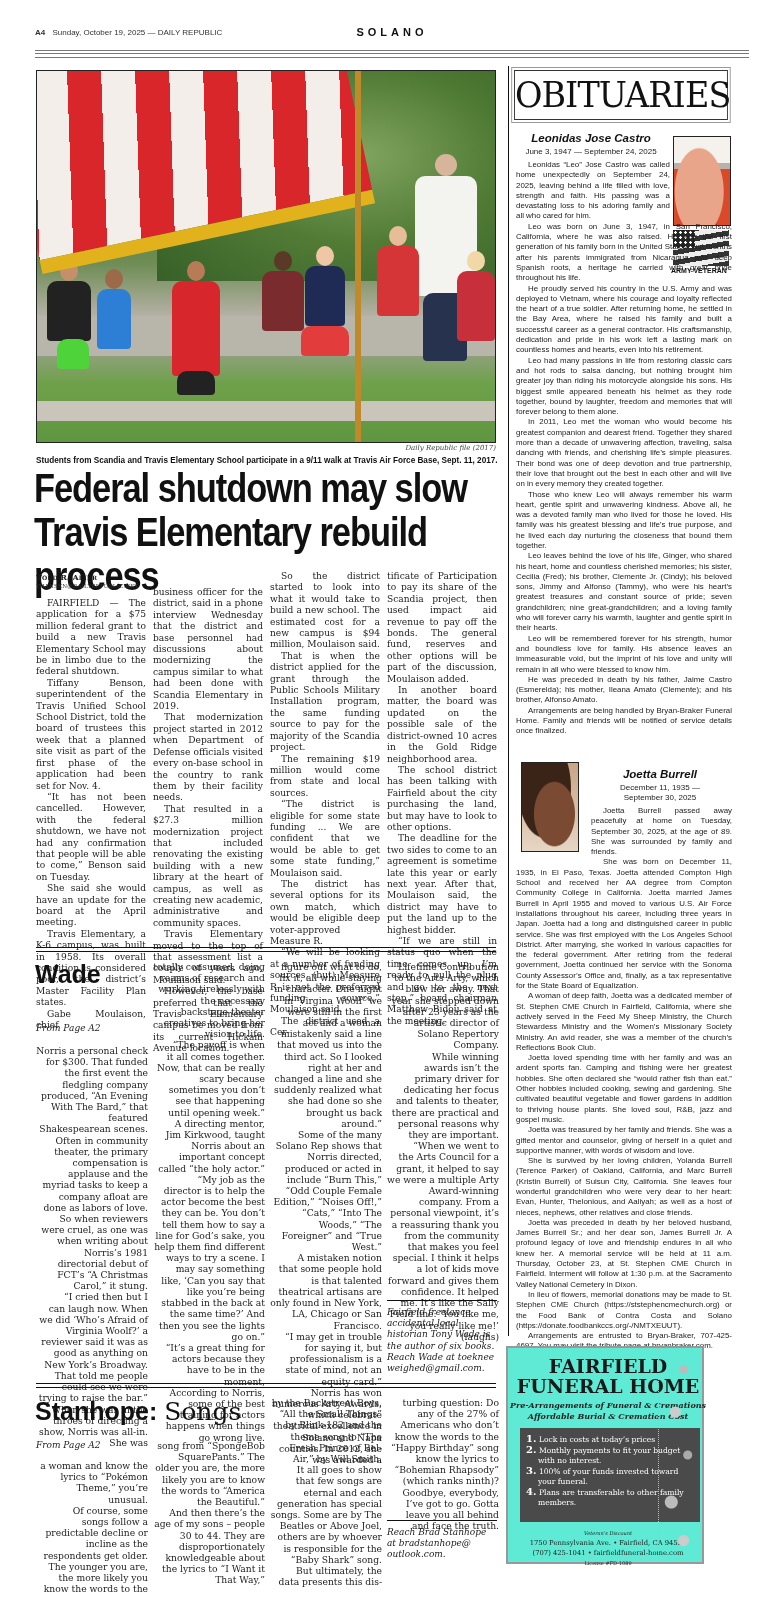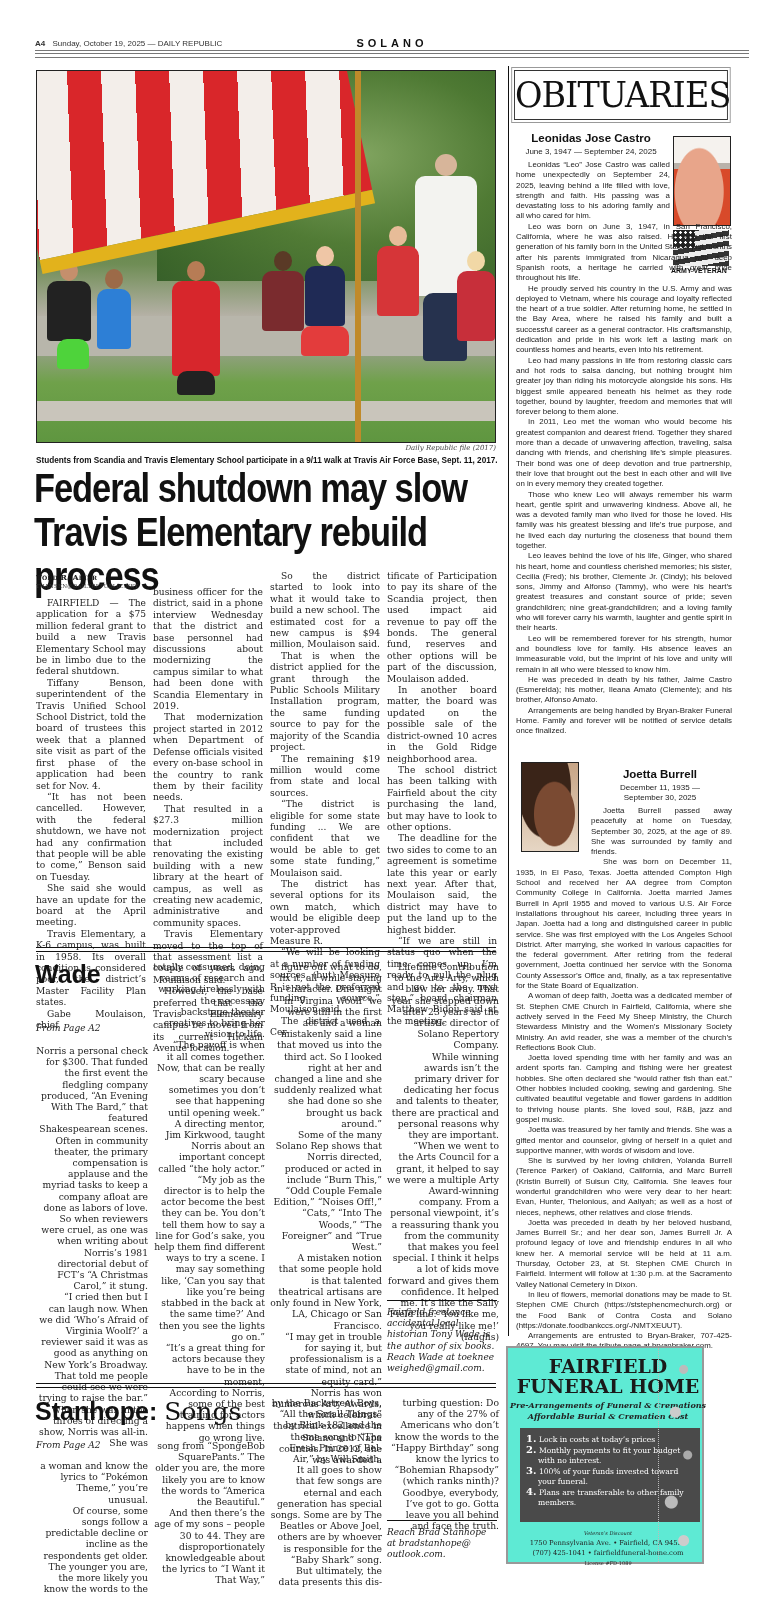--- a/index.html
+++ b/index.html
@@ -1,19 +1,19 @@
 <!DOCTYPE html>
 <html><head>
 <meta charset="utf-8">
 <style>
   * { box-sizing: border-box; margin: 0; padding: 0; }
   html, body { width: 783px; height: 1602px; background: #fff; overflow: hidden; }
   body { position: relative; font-family: "DejaVu Serif", serif; color: #1a1a1a; }
 
-  .folio { position: absolute; left: 35px; top: 39px; width: 714px; height: 14px; font-family: "Liberation Sans", sans-serif; font-size: 8px; color: #333; }
+  .folio { position: absolute; left: 35px; top: 28px; width: 714px; height: 14px; font-family: "Liberation Sans", sans-serif; font-size: 8px; color: #333; }
   .folio .pg { font-weight: bold; margin-right: 5px; }
   .folio .section { position: absolute; left: 0; right: 0; top: -2px; text-align: center; font-weight: bold; font-size: 11px; letter-spacing: 4px; color: #111; }
   .rules { position: absolute; left: 35px; top: 50px; width: 714px; height: 8px; border-top: 1px solid #777; border-bottom: 1px solid #777; }
   .rules:after { content: ""; position: absolute; left: 0; right: 0; top: 2px; border-top: 1px solid #777; }
 
   
   .photo { position: absolute; left: 36px; top: 70px; width: 460px; height: 373px; border: 1px solid #222; overflow: hidden;
     background: linear-gradient(180deg, #3e6d2f 0%, #567d3a 35%, #6f8d55 52%, #b5b1a6 66%, #9aa08e 74%, #6fa14a 84%, #5f9640 100%); }
   .photo .trees { position:absolute; left:120px; top:0; width:340px; height:210px; background: radial-gradient(ellipse at 60% 40%, #86a964 0%, #4f7a33 50%, #2f5a22 100%); opacity:.9; }
   .photo .road { position:absolute; left:0; top:245px; width:460px; height:40px; background:#b8b6ab; }
@@ -39,21 +39,21 @@
 
   .kicker { position: absolute; font-family: "Liberation Sans", sans-serif; font-weight: bold; font-size: 25px; color: #111; }
   .kicker .light { font-family: "DejaVu Serif", serif; font-weight: normal; }
   .frompage { position: absolute; font-style: italic; font-size: 9px; color: #222; }
   .rag { text-align: right; font-size: 9.2px; line-height: 11.2px; }
   .tagline { position: absolute; font-style: italic; font-size: 9px; line-height: 11.2px; border-top: 1px solid #111; padding-top: 6px; }
 
   
   .vline { position: absolute; left: 508px; top: 66px; width: 0; height: 1270px; border-left: 1px solid #111; }
   .obit-head { position: absolute; left: 514px; top: 70px; width: 214px; height: 50px; border: 1px solid #333; outline: 1px solid #999; outline-offset: 2px; text-align: center; font-family: "DejaVu Serif", serif; font-size: 36px; line-height: 48px; letter-spacing: -1px; color: #111; transform: scaleX(0.93); transform-origin: left top; width: 230px; }
-  .oname { position: absolute; font-family: "Liberation Sans", sans-serif; font-weight: bold; font-size: 11.5px; text-align: center; color: #111; }
+  .oname { position: absolute; font-family: "Liberation Sans", sans-serif; font-weight: bold; font-size: 11.5px; text-align: center; color: #111; font-style: italic; }
   .odates { position: absolute; font-family: "Liberation Sans", sans-serif; font-size: 8px; text-align: center; color: #222; line-height: 10px; }
   .obit { position: absolute; font-family: "Liberation Sans", sans-serif; font-size: 7.9px; line-height: 10.3px; text-align: justify; color: #222; }
   .obit p { text-indent: 12px; }
   .portrait { position: absolute; border: 1px solid #222; overflow: hidden; }
   .veteran-flag { position: absolute; left: 673px; top: 230px; width: 56px; height: 36px; overflow: hidden;
     background: repeating-linear-gradient(170deg, #333 0 5px, #eee 5px 10px); }
   .veteran-flag:before { content:""; position:absolute; left:0; top:0; width:22px; height:18px; background: radial-gradient(circle, #fff 1px, #222 1.5px) 0 0/5px 5px; }
   .vet-label { position: absolute; left: 671px; top: 267px; font-family: "Liberation Sans", sans-serif; font-weight: bold; font-size: 7px; color: #111; }
 
   
@@ -229,21 +229,21 @@
 <div class="obit" style="left:516px;top:160px;width:216px;">
   <p style="margin-right:62px;">Leonidas “Leo” Jose Castro was called home unexpectedly on September 24, 2025, leaving behind a life filled with love, strength and faith. His passing was a devastating loss to his adoring family and all who cared for him.</p>
   <p style="">Leo was born on June 3, 1947, in San Francisco, California, where he was also raised. He was the first generation of his family born in the United States, just months after his parents immigrated from Nicaragua with deep Spanish roots, a heritage he carried with great pride throughout his life.</p>
   <p>He proudly served his country in the U.S. Army and was deployed to Vietnam, where his courage and loyalty reflected the heart of a true soldier. After returning home, he settled in the Bay Area, where he raised his family and built a successful career as a general contractor. His craftsmanship, dedication and pride in his work left a lasting mark on countless homes and hearts, even into his retirement.</p>
   <p>Leo had many passions in life from restoring classic cars and hot rods to salsa dancing, but nothing brought him greater joy than riding his motorcycle alongside his sons. His biggest smile appeared beneath his helmet as they rode together, bound by laughter, freedom and memories that will forever belong to them alone.</p>
   <p>In 2011, Leo met the woman who would become his greatest companion and dearest friend. Together they shared more than a decade of unwavering affection, traveling, salsa dancing with friends, and cherishing life’s simple pleasures. Their bond was one of deep devotion and true partnership, their love that brought out the best in each other and will live on in every memory they created together.</p>
   <p>Those who knew Leo will always remember his warm heart, gentle spirit and unwavering kindness. Above all, he was a devoted family man who lived for those he loved. His family was his greatest blessing and life’s true purpose, and he lived each day nurturing the closeness that bound them together.</p>
   <p>Leo leaves behind the love of his life, Ginger, who shared his heart, home and countless cherished memories; his sister, Cecilia (Fred); his brother, Clemente Jr. (Cindy); his beloved sons, Jimmy and Alfonso (Tammy), who were his heart’s greatest treasures and constant source of pride; seven grandchildren; nine great-grandchildren; and a loving family who will forever carry his warmth, laughter and gentle spirit in their hearts.</p>
   <p>Leo will be remembered forever for his strength, humor and boundless love for family. His absence leaves an immeasurable void, but the imprint of his love and unity will remain in all who were blessed to know him.</p>
   <p>He was preceded in death by his father, Jaime Castro (Esmerelda); his mother, Ileana Amato (Clemente); and his brother, Alfonso Amato.</p>
-  <p>Arrangements are being handled by Bryan-Braker Funeral Home. Family and forever will be notified of service details once finalized.</p>
+  <p>Arrangements are being handled by Bryan-Braker Funeral Home. Family and friends will be notified of service details once finalized.</p>
 </div>
 
 <div class="portrait" style="left:521px;top:762px;width:58px;height:90px;background: radial-gradient(ellipse at 58% 58%, #7a4a32 0 20px, transparent 21px), radial-gradient(ellipse at 40% 28%, #3a2418 0 26px, transparent 27px), linear-gradient(180deg, #c7a586 0%, #e6d6c4 100%);"></div>
 <div class="oname" style="left:590px;top:768px;width:140px;">Joetta Burrell</div>
 <div class="odates" style="left:590px;top:783px;width:140px;">
   <div>December 11, 1935 —</div>
   <div>September 30, 2025</div>
 </div>
 <div class="obit" style="left:516px;top:806px;width:216px;">
   <p style="margin-left:75px;">Joetta Burrell passed away peacefully at home on Tuesday, September 30, 2025, at the age of 89. She was surrounded by family and friends.</p>

